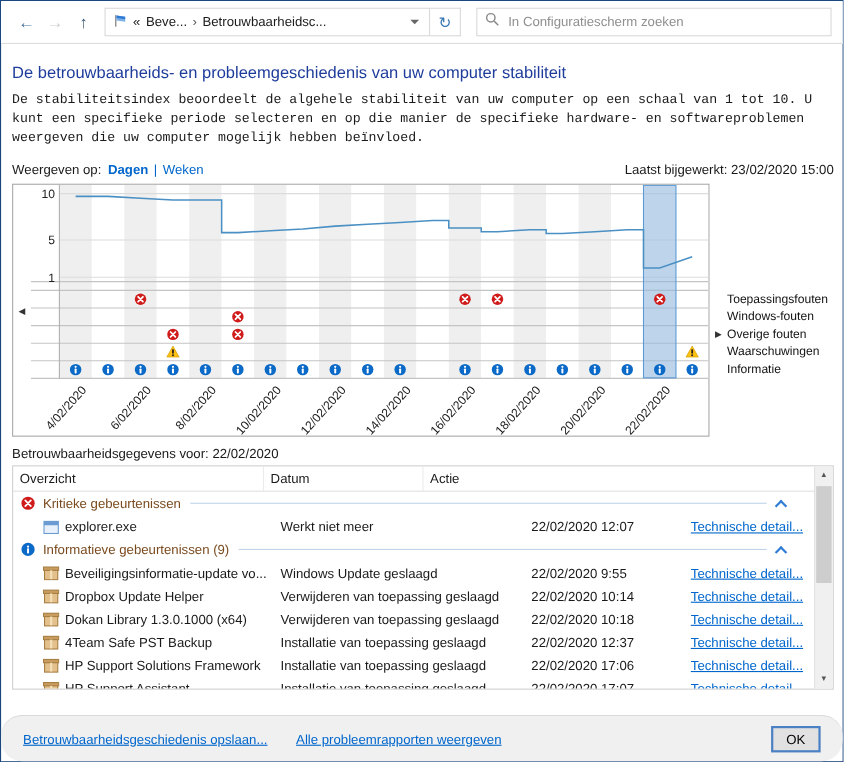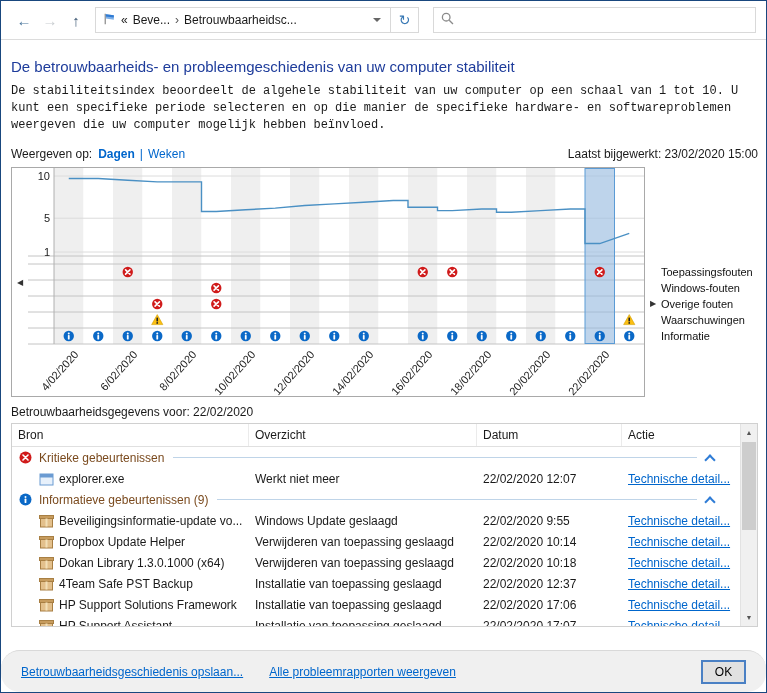--- a/index.html
+++ b/index.html
@@ -109,20 +109,21 @@
     <div class="refresh-btn">
         <span>↻</span>
       </div>
     <div class="search">
       <span>
         <svg width="13" height="13" viewBox="0 0 13 13">
             <circle cx="5.2" cy="5.2" r="3.8" fill="none" stroke="#8a8a8a" stroke-width="1.3"></circle>
             <line x1="8.2" y1="8.2" x2="12" y2="12" stroke="#8a8a8a" stroke-width="1.3"></line>
           </svg>
       </span>
+      <input placeholder="In Configuratiescherm zoeken" style="">
     </div>
   </div>
 
   <div class="content">
     <div class="page-title">De betrouwbaarheids- en probleemgeschiedenis van uw computer stabiliteit</div>
     <div class="desc">De stabiliteitsindex beoordeelt de algehele stabiliteit van uw computer op een schaal van 1 tot 10. U kunt een specifieke periode selecteren en op die manier de specifieke hardware- en softwareproblemen weergeven die uw computer mogelijk hebben beïnvloed.</div>
 
     <div class="view-row">
       <div>
         <span class="view-label">Weergeven op:</span><span class="link bold">Dagen</span><span class="vdiv">|</span><span class="link">Weken</span>
@@ -328,23 +329,20 @@
           <div>Overige fouten</div>
           <div>Waarschuwingen</div>
           <div>Informatie</div>
         </div>
     </div>
 
     <div class="details-for">Betrouwbaarheidsgegevens voor: 22/02/2020</div>
 
     <div class="tableBox">
       <div class="thead" id="thead">
-          <div class="th w-bron">
-            <span>Bron</span>
-          </div>
           <div class="th w-over">
             <span>Overzicht</span>
           </div>
           <div class="th w-datum">
             <span>Datum</span>
           </div>
           <div class="th w-actie">
             <span>Actie</span>
           </div>
         </div>

